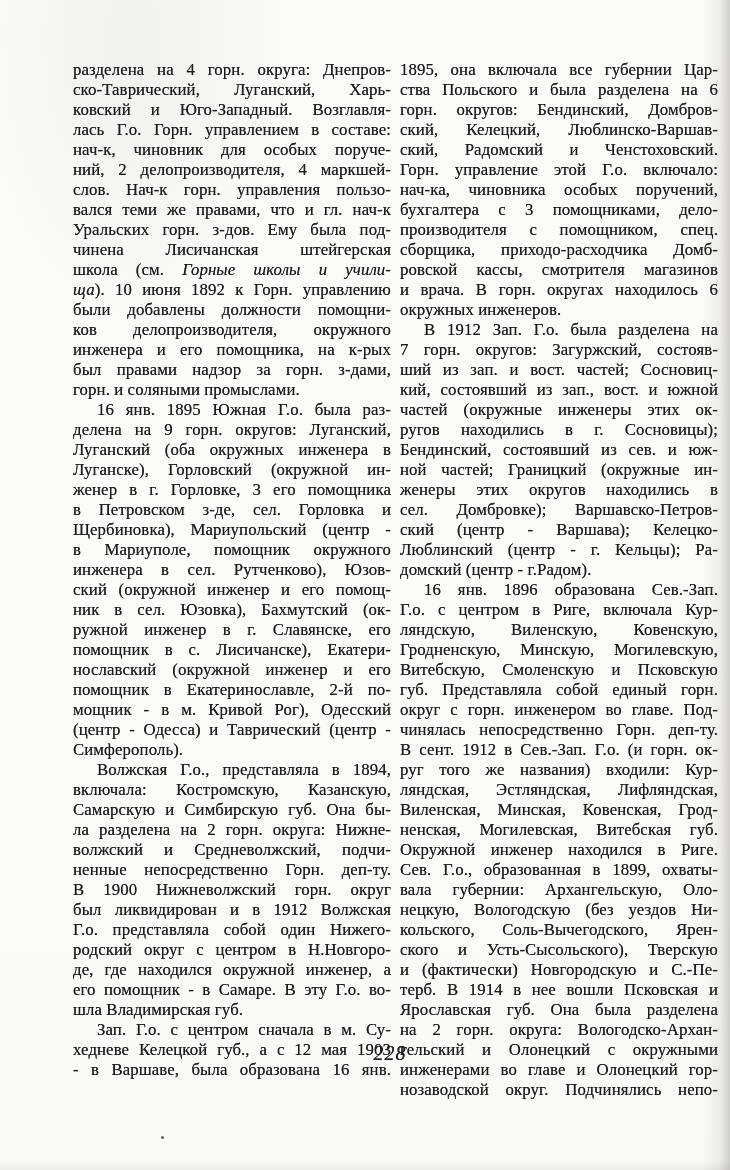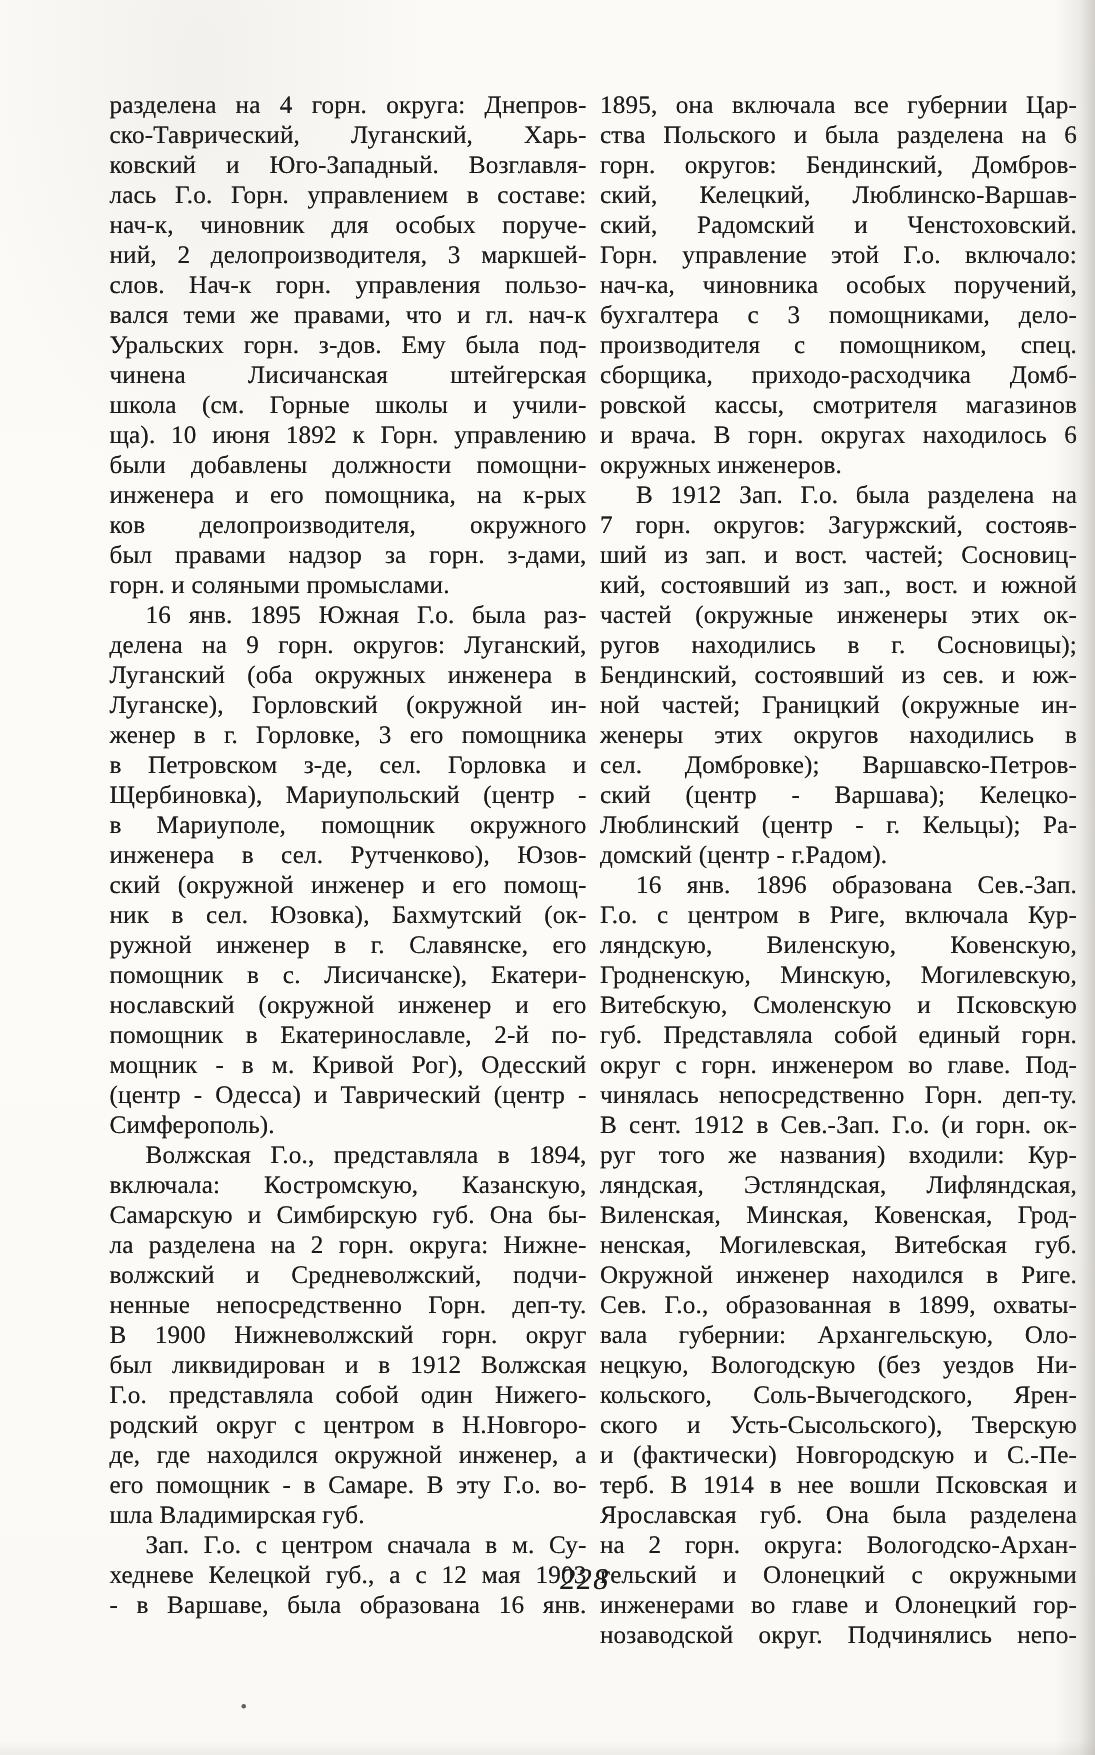--- a/index.html
+++ b/index.html
@@ -53,21 +53,21 @@
     letter-spacing: 0.1px;
     text-align: justify;
     text-align-last: justify;
     text-shadow: 0 0 0.4px rgba(25,25,25,0.75);
     height: 20px;
     overflow: visible;
     white-space: normal;
   }
   .pline.lastline { text-align-last: left; }
   .pline.indent   { padding-left: 24px; }
-  .ital { }
+  .ital { font-style: italic; }
   .page-number {
     position: absolute;
     left: 330px;
     top: 1042px;
     width: 120px;
     text-align: center;
     font-size: 20px;
     font-style: italic;
     letter-spacing: 1px;
     text-shadow: 0 0 0.4px rgba(25,25,25,0.75);
@@ -86,30 +86,30 @@
 <body>
 
 <div class="page">
   <div class="col col-left">
       <div>
         <div class="pline">разделена на 4 горн. округа: Днепров-</div>
         <div class="pline">ско-Таврический, Луганский, Харь-</div>
         <div class="pline">ковский и Юго-Западный. Возглавля-</div>
         <div class="pline">лась Г.о. Горн. управлением в составе:</div>
         <div class="pline">нач-к, чиновник для особых поруче-</div>
-        <div class="pline">ний, 2 делопроизводителя, 3 маркшей-</div>
+        <div class="pline">ний, 2 делопроизводителя, 4 маркшей-</div>
         <div class="pline">слов. Нач-к горн. управления пользо-</div>
         <div class="pline">вался теми же правами, что и гл. нач-к</div>
         <div class="pline">Уральских горн. з-дов. Ему была под-</div>
         <div class="pline">чинена Лисичанская штейгерская</div>
         <div class="pline"><span>школа (см. </span><span class="ital">Горные школы и учили-</span></div>
         <div class="pline"><span class="ital">ща</span><span>). 10 июня 1892 к Горн. управлению</span></div>
         <div class="pline">были добавлены должности помощни-</div>
+        <div class="pline">ков делопроизводителя, окружного</div>
         <div class="pline">инженера и его помощника, на к-рых</div>
-        <div class="pline">ков делопроизводителя, окружного</div>
         <div class="pline">был правами надзор за горн. з-дами,</div>
         <div class="pline lastline">горн. и соляными промыслами.</div>
       </div>
       <div>
         <div class="pline indent">16 янв. 1895 Южная Г.о. была раз-</div>
         <div class="pline">делена на 9 горн. округов: Луганский,</div>
         <div class="pline">Луганский (оба окружных инженера в</div>
         <div class="pline">Луганске), Горловский (окружной ин-</div>
         <div class="pline">женер в г. Горловке, 3 его помощника</div>
         <div class="pline">в Петровском з-де, сел. Горловка и</div>

